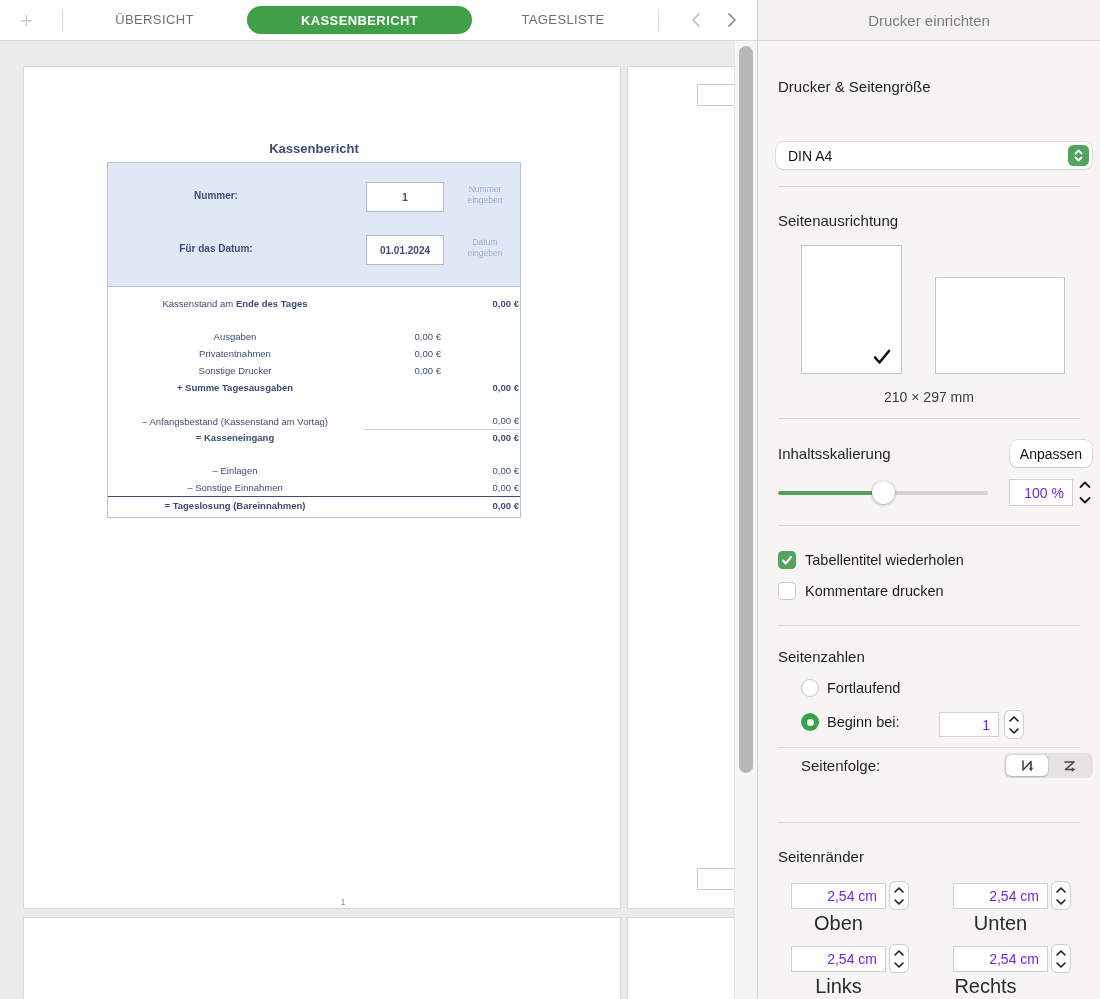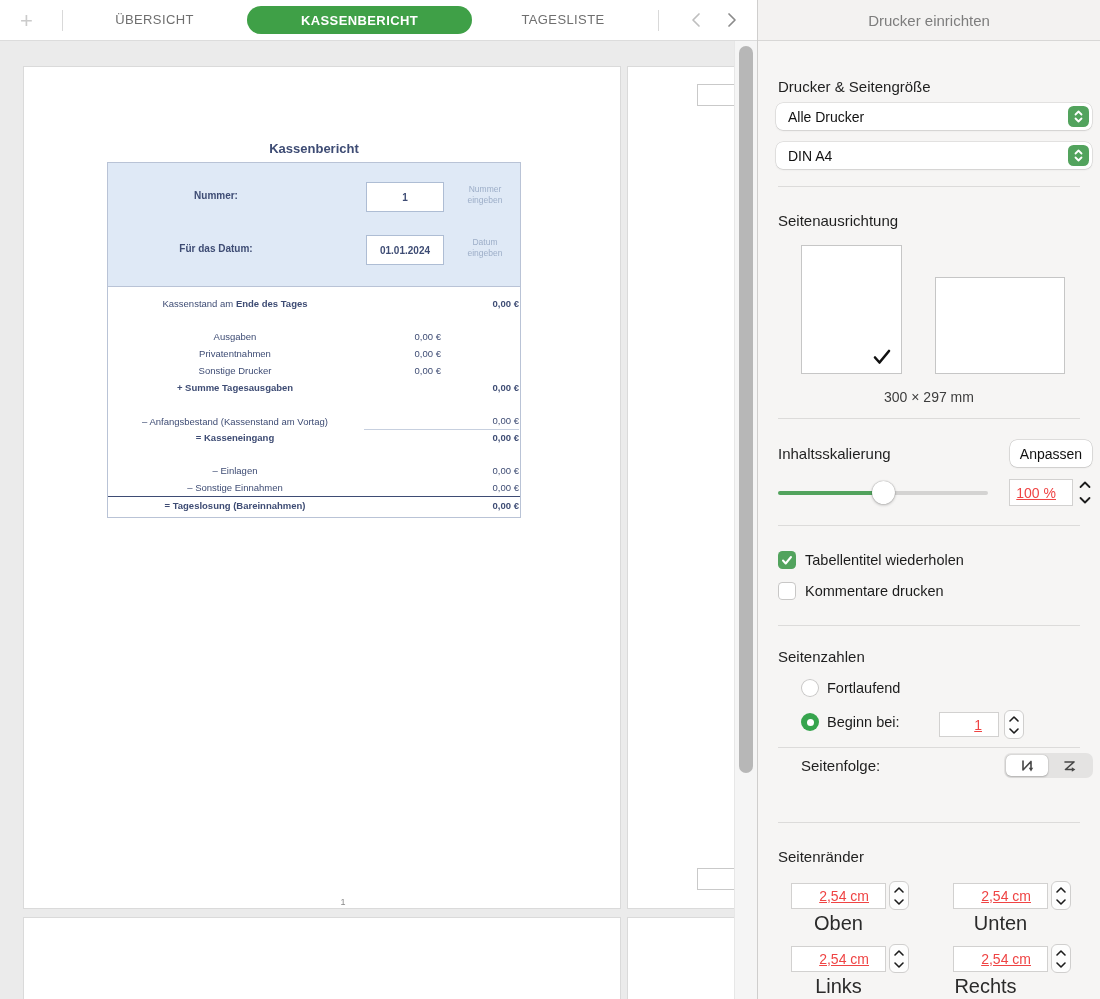--- a/index.html
+++ b/index.html
@@ -64,21 +64,21 @@
   .thumb-portrait { left:43px; top:245px; width:101px; height:129px; }
   .thumb-landscape { left:177px; top:277px; width:130px; height:97px; }
   .thumb-check { position:absolute; right:8px; bottom:6px; }
   .size-label { position:absolute; left:0; top:389px; width:100%; text-align:center; font-size:14px; color:#3d3d3d; }
 
   .btn { position:absolute; background:#fff; border-radius:7px; box-shadow:0 0 0 0.5px rgba(0,0,0,0.2), 0 1px 2px rgba(0,0,0,0.08); font-size:14px; color:#111; display:flex; align-items:center; justify-content:center; }
   .btn-anpassen { left:252px; top:440px; width:82px; height:27px; }
 
   .slider { position:absolute; left:20px; top:491px; width:210px; height:4px; border-radius:2px; background:linear-gradient(to right, #52a35d 0, #52a35d 50%, #d4d3d2 50%, #d4d3d2 100%); }
   .slider-thumb { position:absolute; top:-10px; width:23px; height:23px; border-radius:50%; background:#fff; box-shadow:0 0 1px rgba(0,0,0,.45), 0 1px 3px rgba(0,0,0,.25); }
-  .num-field { position:absolute; background:#fff; border:1px solid #d2d1d0; font-size:14px; color:#ef4444; text-align:right; padding-right:16px; display:flex; align-items:center; justify-content:flex-end;text-decoration:underline; }
+  .num-field { position:absolute; background:#fff; border:1px solid #d2d1d0; font-size:14px; color:#6d28d9; text-align:right; padding-right:8px; display:flex; align-items:center; justify-content:flex-end; }
   .scale-field { left:251px; top:479px; width:64px; height:27px; }
   .stepper-plain { position:absolute; left:319px; top:478px; width:16px; height:29px; }
   .stepper-boxed { position:absolute; width:20px; height:29px; border:1px solid #d0cfce; border-radius:6px; background:#fdfdfd; display:flex; align-items:center; justify-content:center; }
 
   .checkrow { position:absolute; left:20px; display:flex; align-items:center; gap:9px; }
   .checkbox { width:18px; height:18px; border-radius:4.5px; background:#fff; box-shadow:inset 0 0 0 1px #c8c7c6; display:flex; align-items:center; justify-content:center; }
   .checkbox.on { background:#52a35d; box-shadow:none; }
   .check-label { font-size:14.5px; color:#1c1c1c; }
 
   .radiorow { position:absolute; left:43px; display:flex; align-items:center; gap:8px; }
@@ -197,47 +197,39 @@
     <div class="page page4"></div>
     <div class="scroll-track">
       <div class="scroll-thumb"></div>
     </div>
   </div>
 
   <div class="panel">
     <div class="panel-header">Drucker einrichten</div>
 
     <div class="sec-label" style="top:78px">Drucker &amp; Seitengröße</div>
-    <div class="dropdown" style="top:103px">
-      <span>Alle Drucker</span>
-      <span class="dd-stepper">
-        <svg width="13" height="15" viewBox="0 0 13 15">
-            <path d="M3.5 5.5 L6.5 2.5 L9.5 5.5 M3.5 9.5 L6.5 12.5 L9.5 9.5" fill="none" stroke="#fff" stroke-width="1.8" stroke-linecap="round" stroke-linejoin="round"></path>
-          </svg>
-      </span>
-    </div>
     <div class="dropdown" style="top:142px">
       <span>DIN A4</span>
       <span class="dd-stepper">
         <svg width="13" height="15" viewBox="0 0 13 15">
             <path d="M3.5 5.5 L6.5 2.5 L9.5 5.5 M3.5 9.5 L6.5 12.5 L9.5 9.5" fill="none" stroke="#fff" stroke-width="1.8" stroke-linecap="round" stroke-linejoin="round"></path>
           </svg>
       </span>
     </div>
 
     <div class="divider" style="top:186px"></div>
 
     <div class="sec-label" style="top:212px">Seitenausrichtung</div>
     <div class="thumb-page thumb-portrait">
       <svg class="thumb-check" width="22" height="20" viewBox="0 0 22 20">
           <path d="M4 10.5 L8.5 15.5 L18 4" fill="none" stroke="#111" stroke-width="2.6" stroke-linecap="round" stroke-linejoin="round"></path>
         </svg>
     </div>
     <div class="thumb-page thumb-landscape"></div>
-    <div class="size-label">300 × 297 mm</div>
+    <div class="size-label">210 × 297 mm</div>
 
     <div class="divider" style="top:418px"></div>
 
     <div class="sec-label" style="top:445px">Inhaltsskalierung</div>
     <div class="btn btn-anpassen">Anpassen</div>
     <div class="slider" style="background: linear-gradient(to right, rgb(82, 163, 93) 0px, rgb(82, 163, 93) 50%, rgb(212, 211, 210) 50%, rgb(212, 211, 210) 100%);">
       <div class="slider-thumb" id="slider-thumb" style="left: calc(50% - 11.5px);"></div>
     </div>
     <div class="num-field scale-field">100 %</div>
     <svg class="stepper-plain" viewBox="0 0 16 29">

